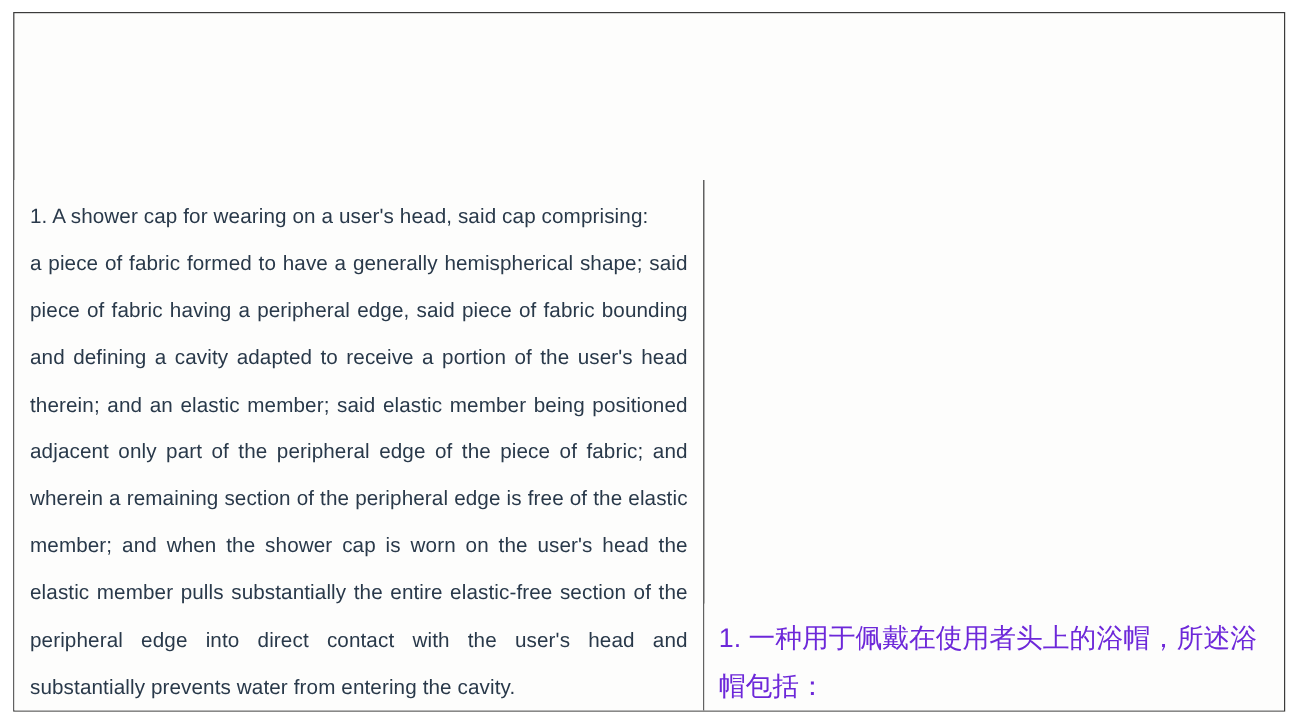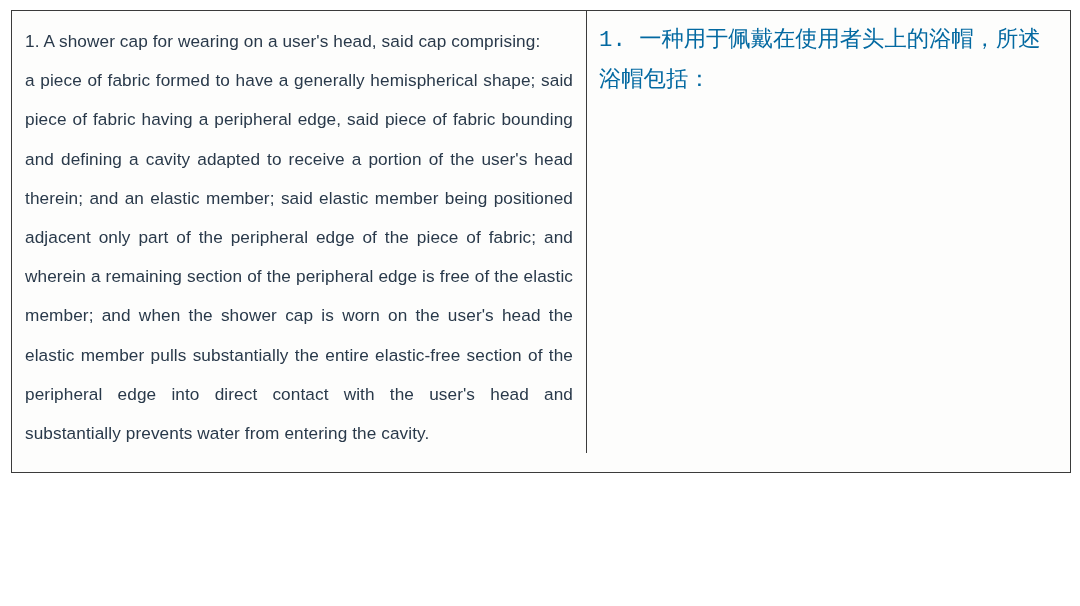--- a/index.html
+++ b/index.html
@@ -20,26 +20,26 @@
     height: 606px;
     background: #ffffff;
   }
 
   
   .claim-table {
     position: absolute;
     left: 11px;
     top: 10px;
     width: 1060px;
-    height: 463px;
+    height: 583px;
     box-sizing: border-box;
     border: 1.5px solid #3b3b3b;
     background: #fdfdfc;
     display: flex;
-    align-items: flex-start;
+    align-items: flex-end;
   }
 
   .claim-cell {
     box-sizing: border-box;
     background: #fdfdfc;
     overflow: hidden;
   }
 
   
   .cell-en {
@@ -67,24 +67,24 @@
     text-align-last: left;
   }
 
   
   .cell-zh {
     flex: 1 1 auto;
     padding: 9px 14px 0 12px;
   }
 
   .zh-text {
-    font-family: Liberation Mono, monospace;
+    font-family: Liberation Sans, sans-serif;
     font-size: 22.3px;
     line-height: 40.2px;
-    color: #0369a1;
+    color: #6d28d9;
     margin: 0;
     text-align: justify;
     text-align-last: left;
     letter-spacing: 0px;
   }
 
   .zh-lead {
     text-align: left;
     text-align-last: left;
   }

